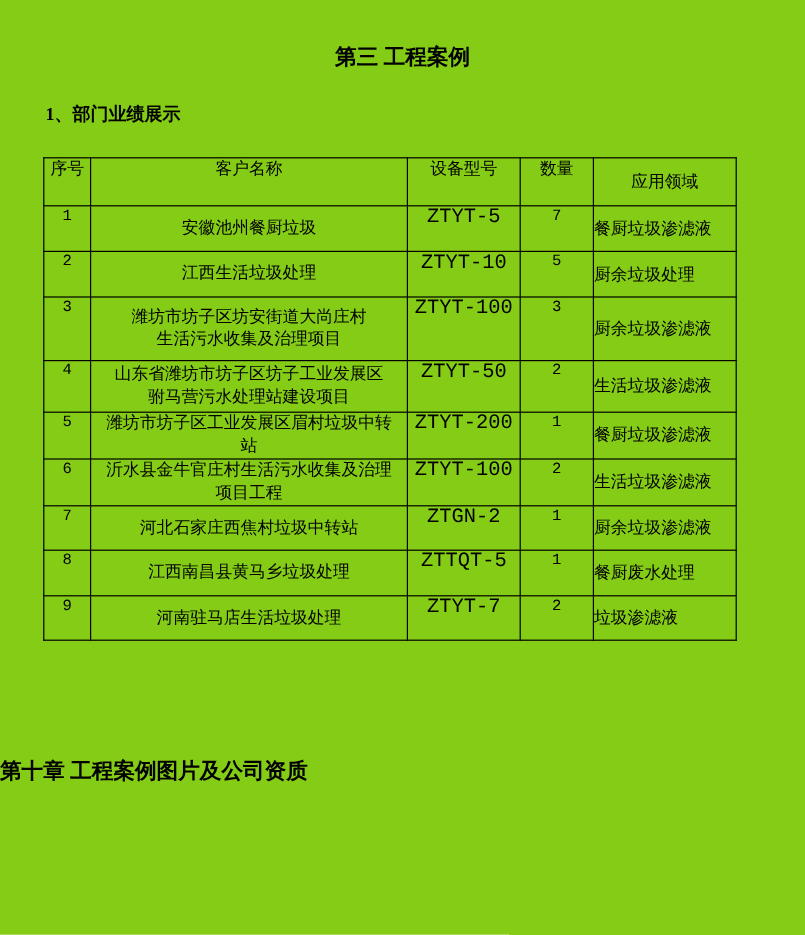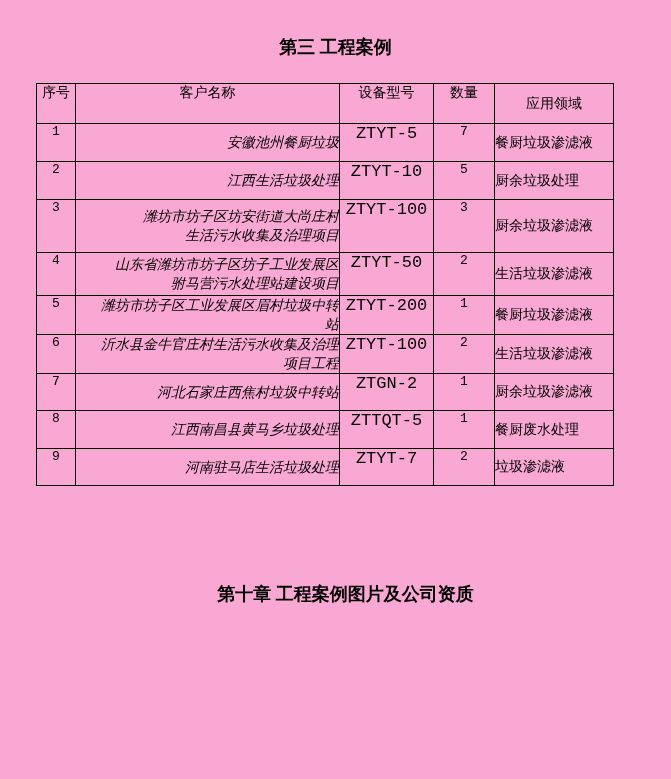--- a/index.html
+++ b/index.html
@@ -6,21 +6,21 @@
   body {
     width: 671px; height: 779px;
     background: #ffffff;
     color: #000000;
     font-family: "Liberation Serif", "DejaVu Serif", serif;
   }
   .page {
     width: 671px; height: 779px;
     box-sizing: border-box;
     padding-top: 36px;
-    background: #f9a8d4;
+    background: #84cc16;
     overflow: hidden;
   }
   .doc-title {
     text-align: center;
     font-size: 18px;
     font-weight: bold;
     line-height: 22px;
   }
   .section-heading { font-weight: bold; }
   .s1 {
@@ -44,61 +44,59 @@
   thead tr { height: 40px; }
   th { font-size: 14px; text-align: center; }
   th.c-seq, th.c-name, th.c-model, th.c-qty { vertical-align: top; padding-top: 3px; }
   th.c-app { vertical-align: middle; }
   td.c-seq {
     vertical-align: top; text-align: center;
     font-family: "Liberation Mono", monospace;
     font-size: 13px; padding-top: 2px;
   }
   td.c-name {
-    vertical-align: middle; text-align: right;
+    vertical-align: middle; text-align: center;
     padding-left: 8px; padding-right: 4px;
     font-size: 14px; line-height: 19px;
     white-space: pre-line;
-    font-style: italic;
   }
   td.c-model {
     vertical-align: top; text-align: center;
     font-family: "Liberation Mono", monospace;
     font-size: 17px; padding-top: 3px;
   }
   td.c-qty {
     vertical-align: top; text-align: center;
     font-family: "Liberation Mono", monospace;
     font-size: 13px; padding-top: 3px;
   }
   td.c-app {
     vertical-align: middle; text-align: left;
     font-size: 14px;
   }
   .chapter-title {
     margin-top: 97px;
-    text-align: center;
     font-size: 18px;
     font-weight: bold;
     line-height: 22px;
-    margin-left: 20px;
   }
   .s2 {
     margin: 28px 0 0 28px;
     font-size: 17px;
     line-height: 22px;
   }
 </style>
 </head>
 <body>
 
 <div class="page">
 
   <div class="doc-title">第三 工程案例</div>
 
+  <div class="section-heading s1">1、部门业绩展示</div>
 
   <table class="projects">
     <colgroup>
       <col style="width:39px">
       <col style="width:264px">
       <col style="width:94px">
       <col style="width:61px">
       <col style="width:119px">
     </colgroup>
     <thead>

